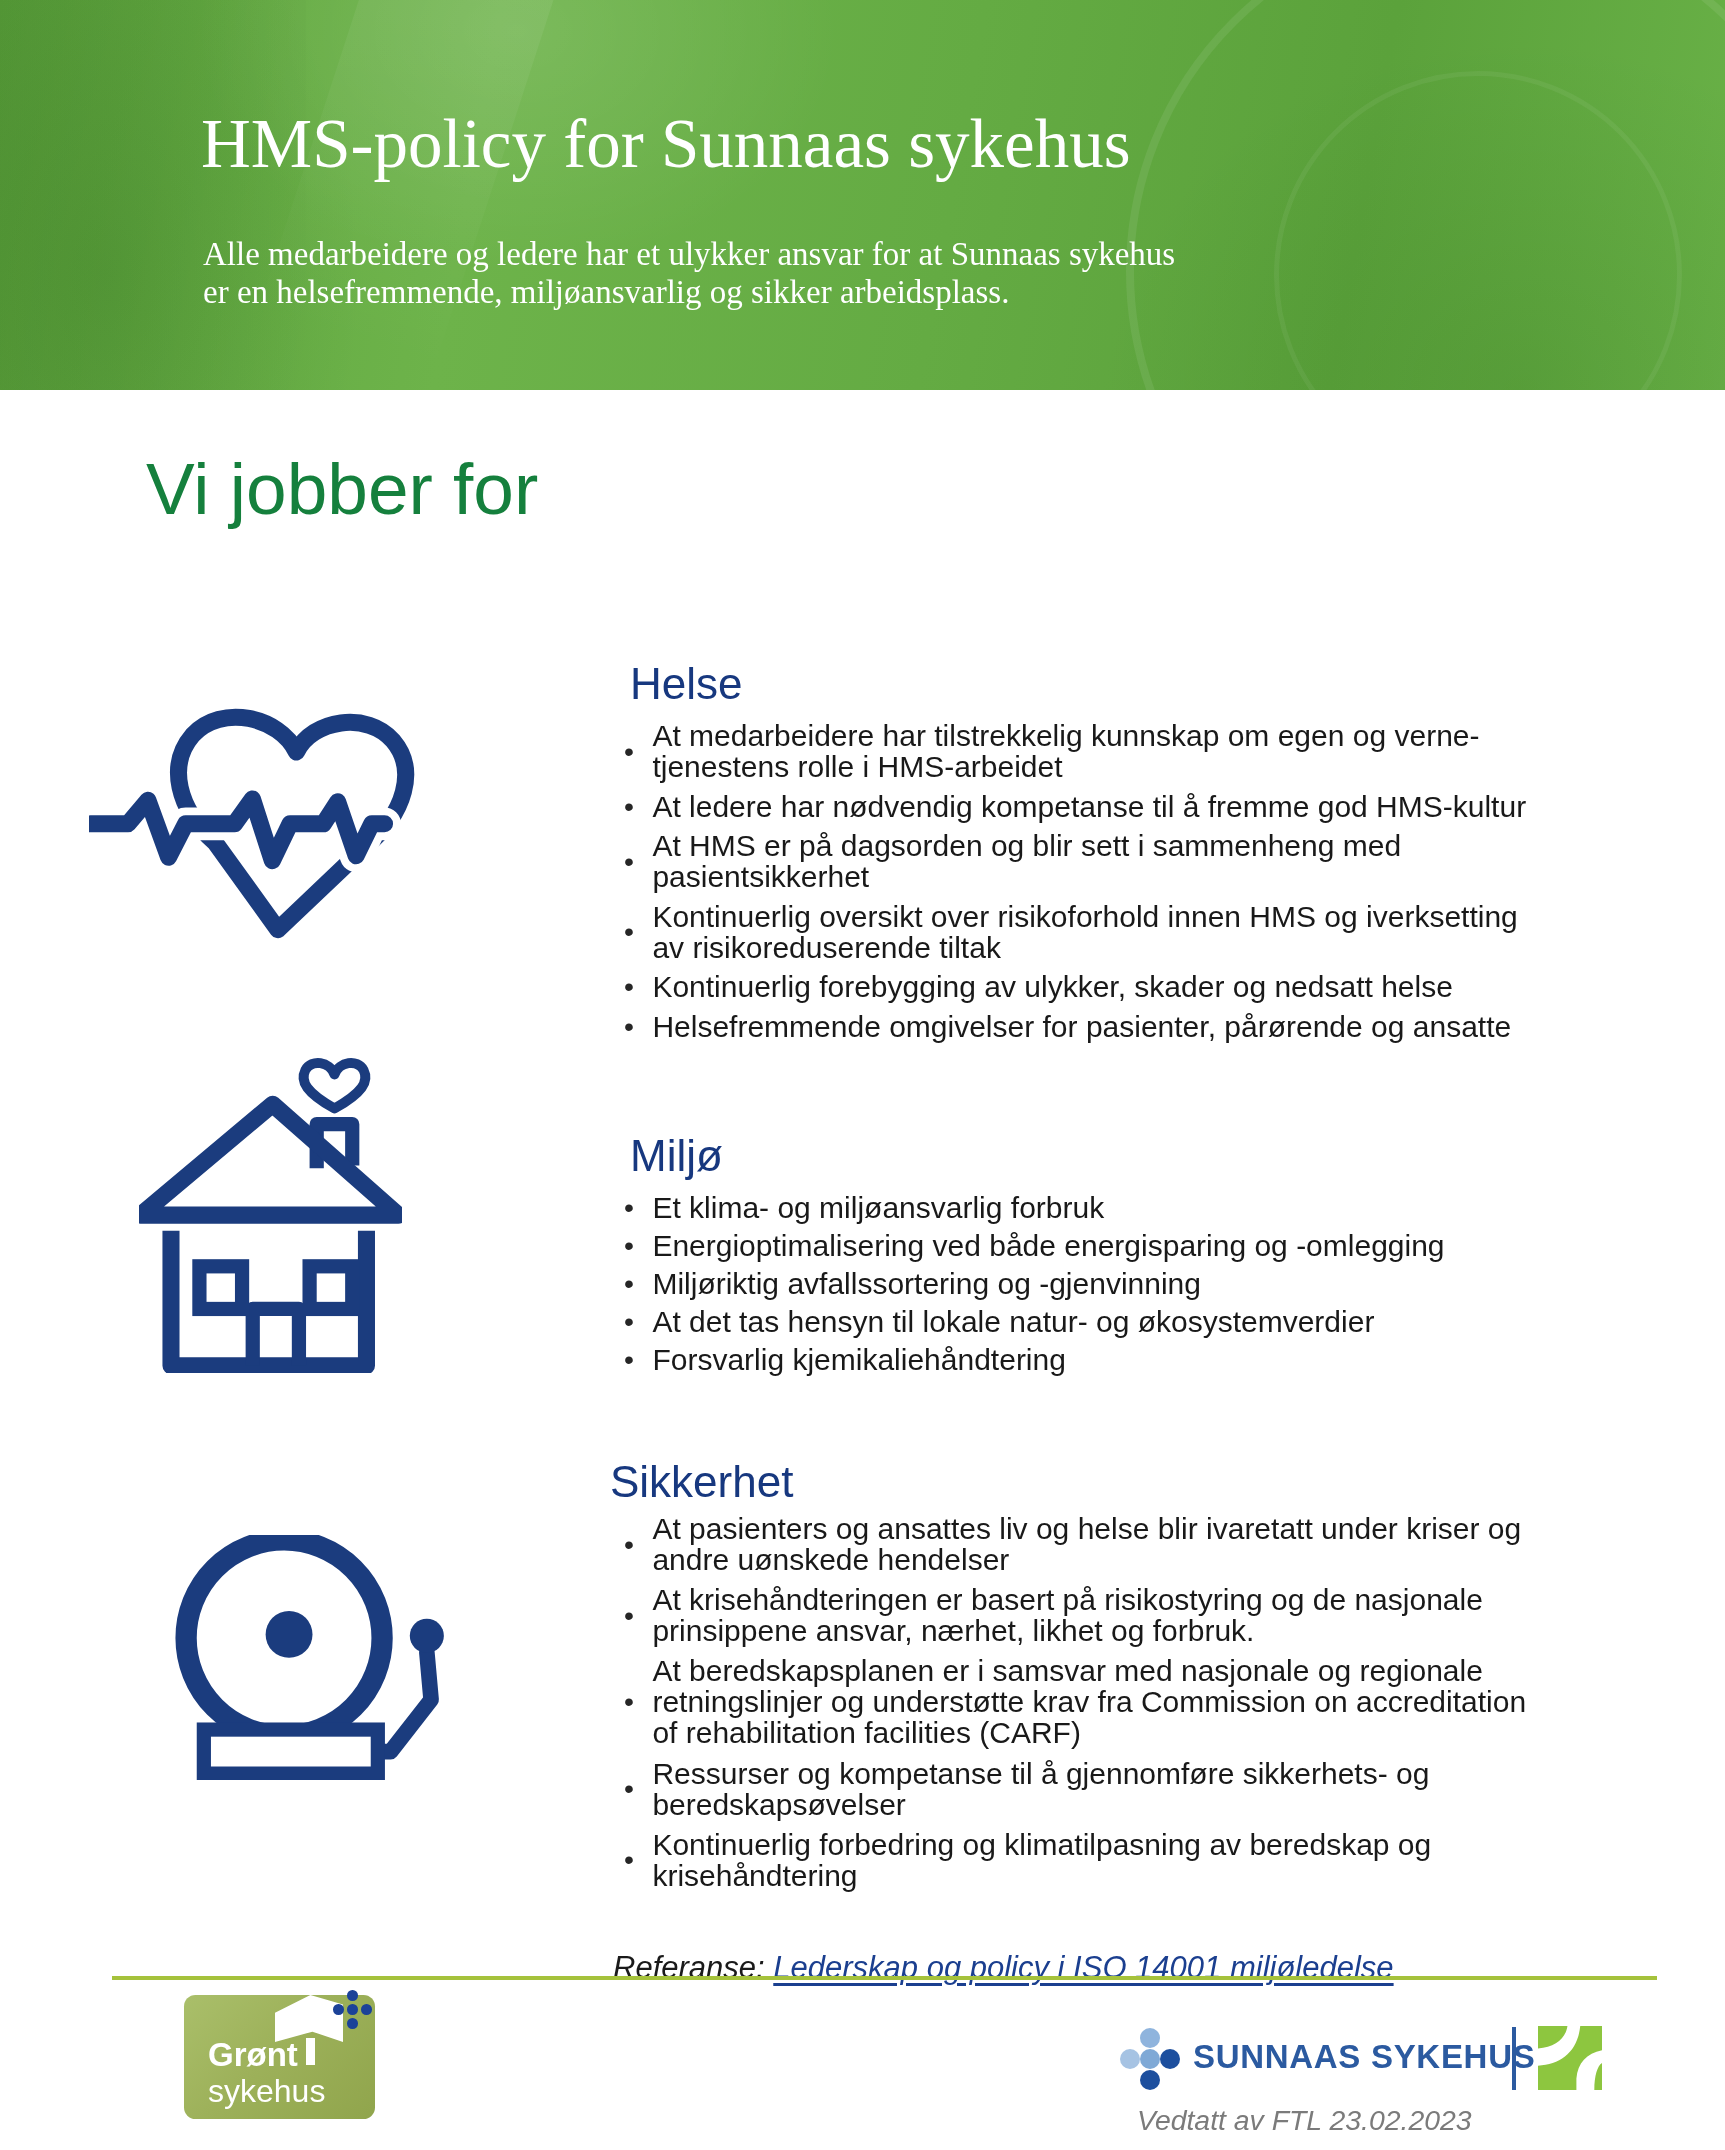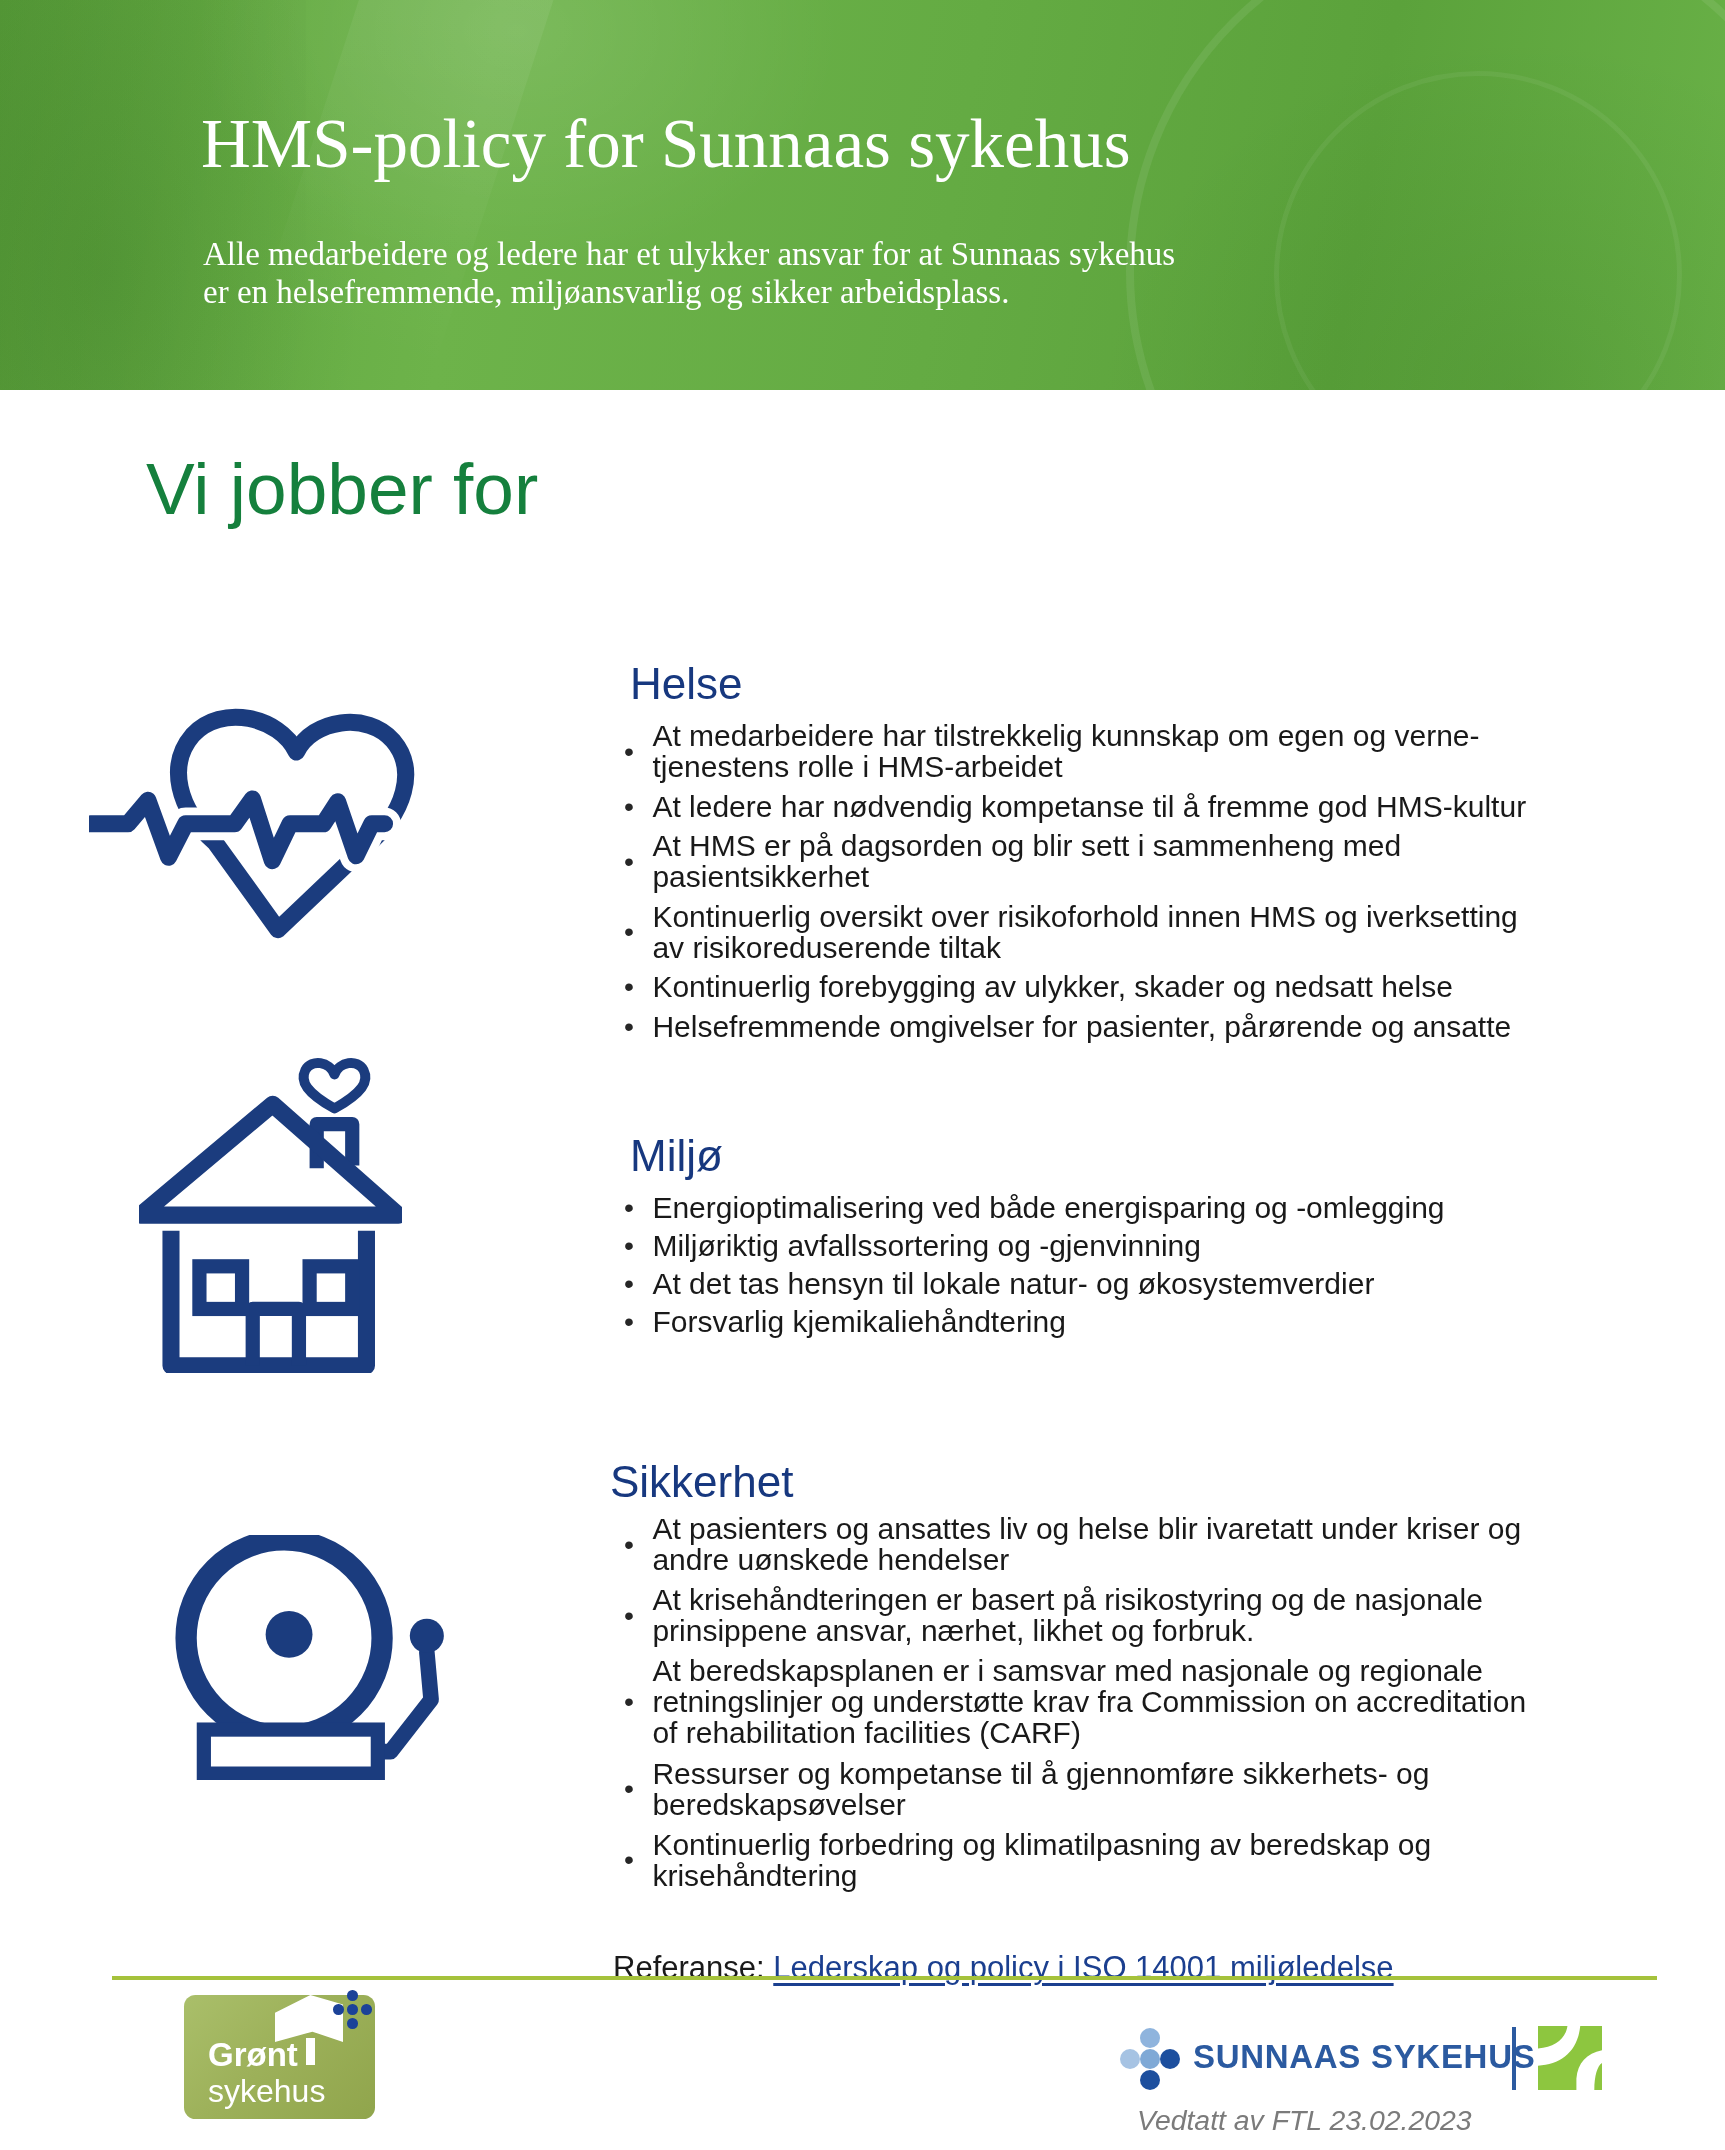--- a/index.html
+++ b/index.html
@@ -58,21 +58,21 @@
   .blist .t{
     font-size:30px;line-height:31px;color:#191919;white-space:pre-line;max-width:1010px;
   }
   
   .icon{position:absolute;}
   .icon svg{display:block;width:100%;height:100%;}
   .ic-heart{left:89px;top:708px;width:341px;height:238px;}
   .ic-house{left:139px;top:1053px;width:263px;height:320px;}
   .ic-bell{left:174px;top:1535px;width:277px;height:245px;}
   
-  .ref{position:absolute;left:613px;top:1919px;font-size:31px;white-space:nowrap;}
+  .ref{position:absolute;left:613px;top:1919px;font-size:31px;white-space:nowrap;font-style:italic;}
   .ref-label{color:#1a1a1a;}
   .ref-link{color:#1b3f8f;text-decoration:underline;text-underline-offset:5px;cursor:pointer;}
   
   .rule{position:absolute;left:112px;top:1976px;width:1545px;height:4.3px;background:#a5c23b;}
   .gront{
     position:absolute;left:176px;top:1995px;width:191px;height:124px;border-radius:11.4px;
     background:linear-gradient(135deg,#aabf6a 0%,#9db15a 45%,#90a54c 100%);overflow:hidden;margin-left:8px;
   }
   .g-house{position:absolute;left:91px;top:0;width:68px;height:47px;background:#ffffff;
     clip-path:polygon(0 38%,52% 0,100% 20%,100% 100%,55% 78%,0 100%);}
@@ -157,20 +157,23 @@
       <polyline points="45,250 45,440 320,440 320,250" stroke="#1b3c7e" stroke-width="24" stroke-linejoin="round"></polyline>
       <polyline points="160,440 160,360 225,360 225,440" stroke="#1b3c7e" stroke-width="20" stroke-linejoin="round"></polyline>
       <rect x="85" y="300" width="60" height="60" stroke="#1b3c7e" stroke-width="20"></rect>
       <rect x="240" y="300" width="60" height="60" stroke="#1b3c7e" stroke-width="20"></rect>
     </svg>
   </div>
 
   <h3 class="sec-h h-miljo">Miljø</h3>
   <ul class="blist list-miljo">
     <li>
+        <span class="t">Et klima- og miljøansvarlig forbruk</span>
+      </li>
+    <li>
         <span class="t">Energioptimalisering ved både energisparing og -omlegging</span>
       </li>
     <li>
         <span class="t">Miljøriktig avfallssortering og -gjenvinning</span>
       </li>
     <li>
         <span class="t">At det tas hensyn til lokale natur- og økosystemverdier</span>
       </li>
     <li>
         <span class="t">Forsvarlig kjemikaliehåndtering</span>

